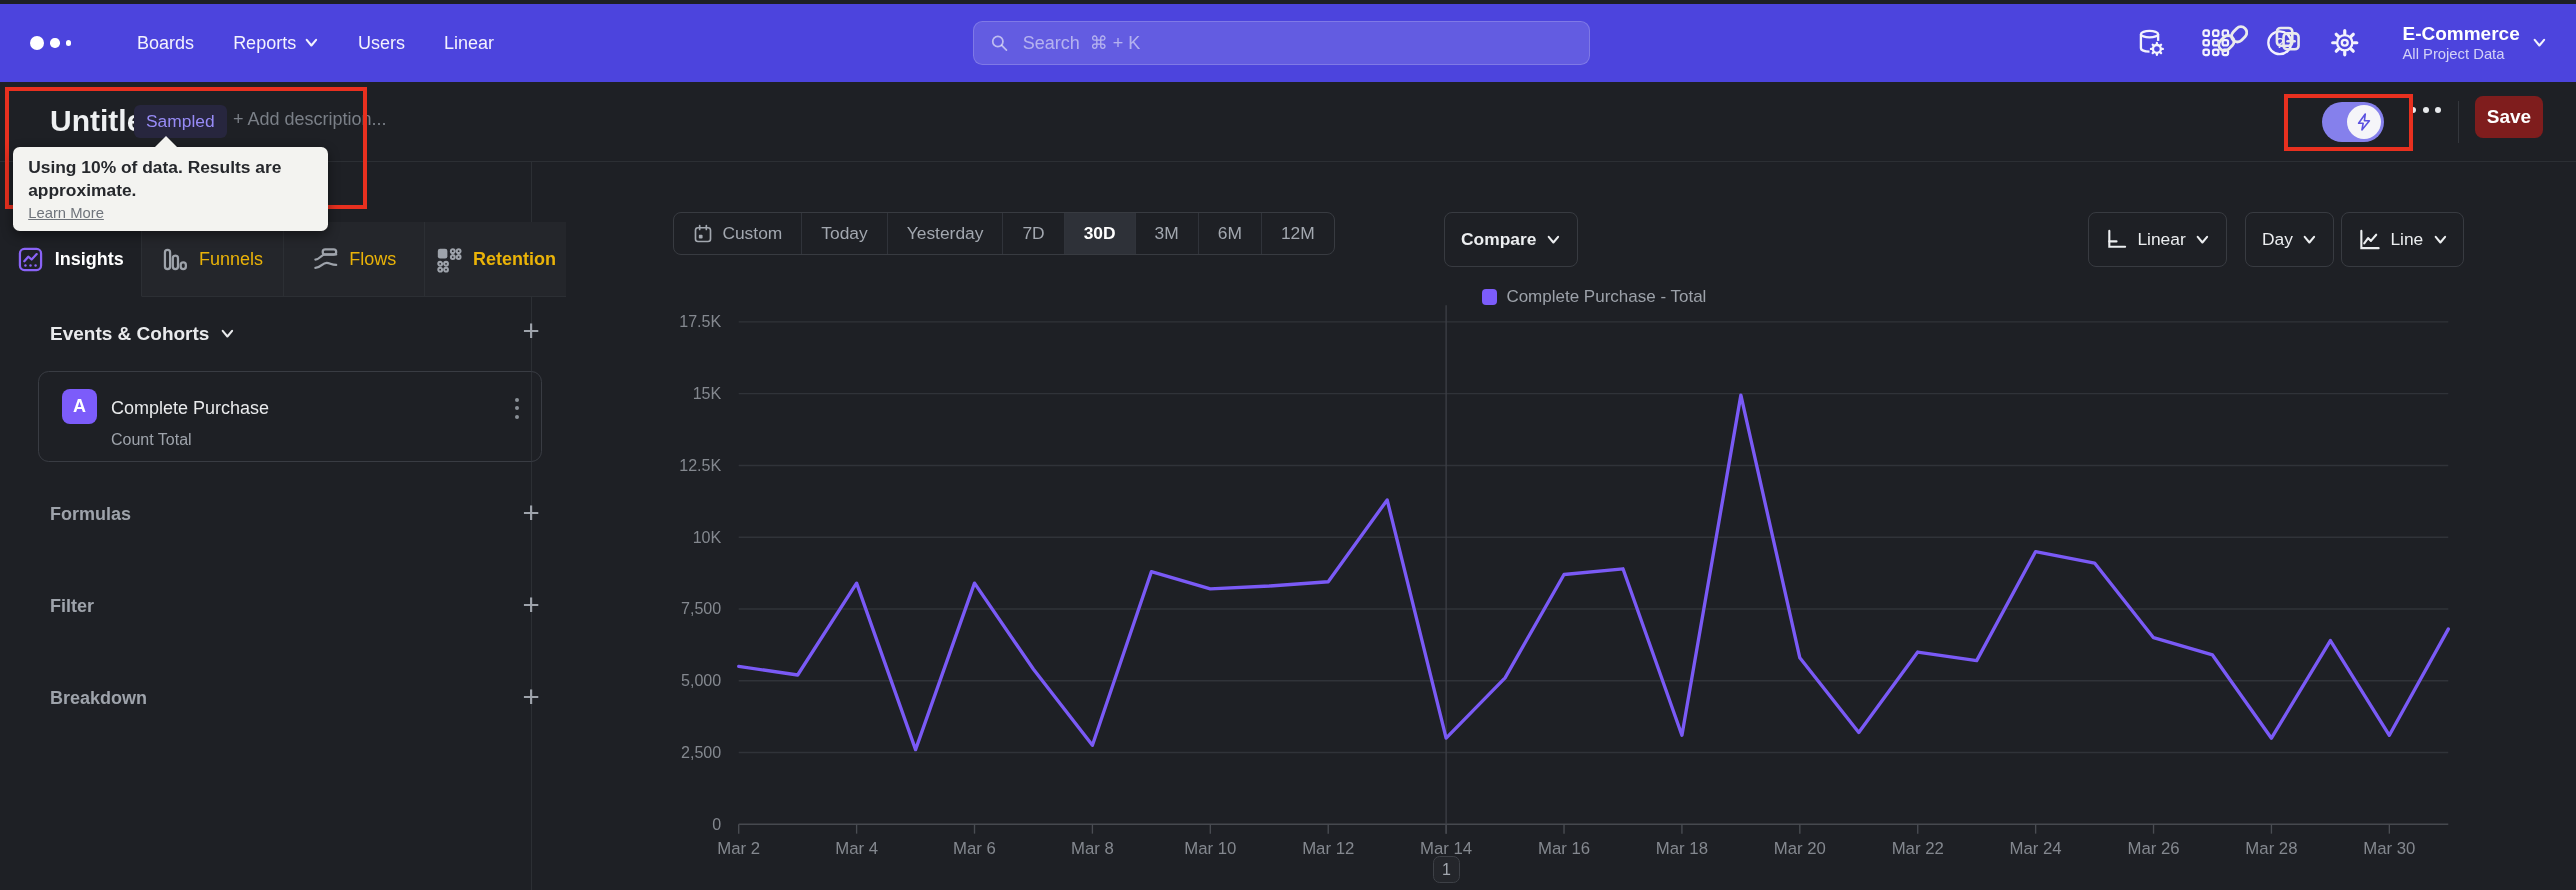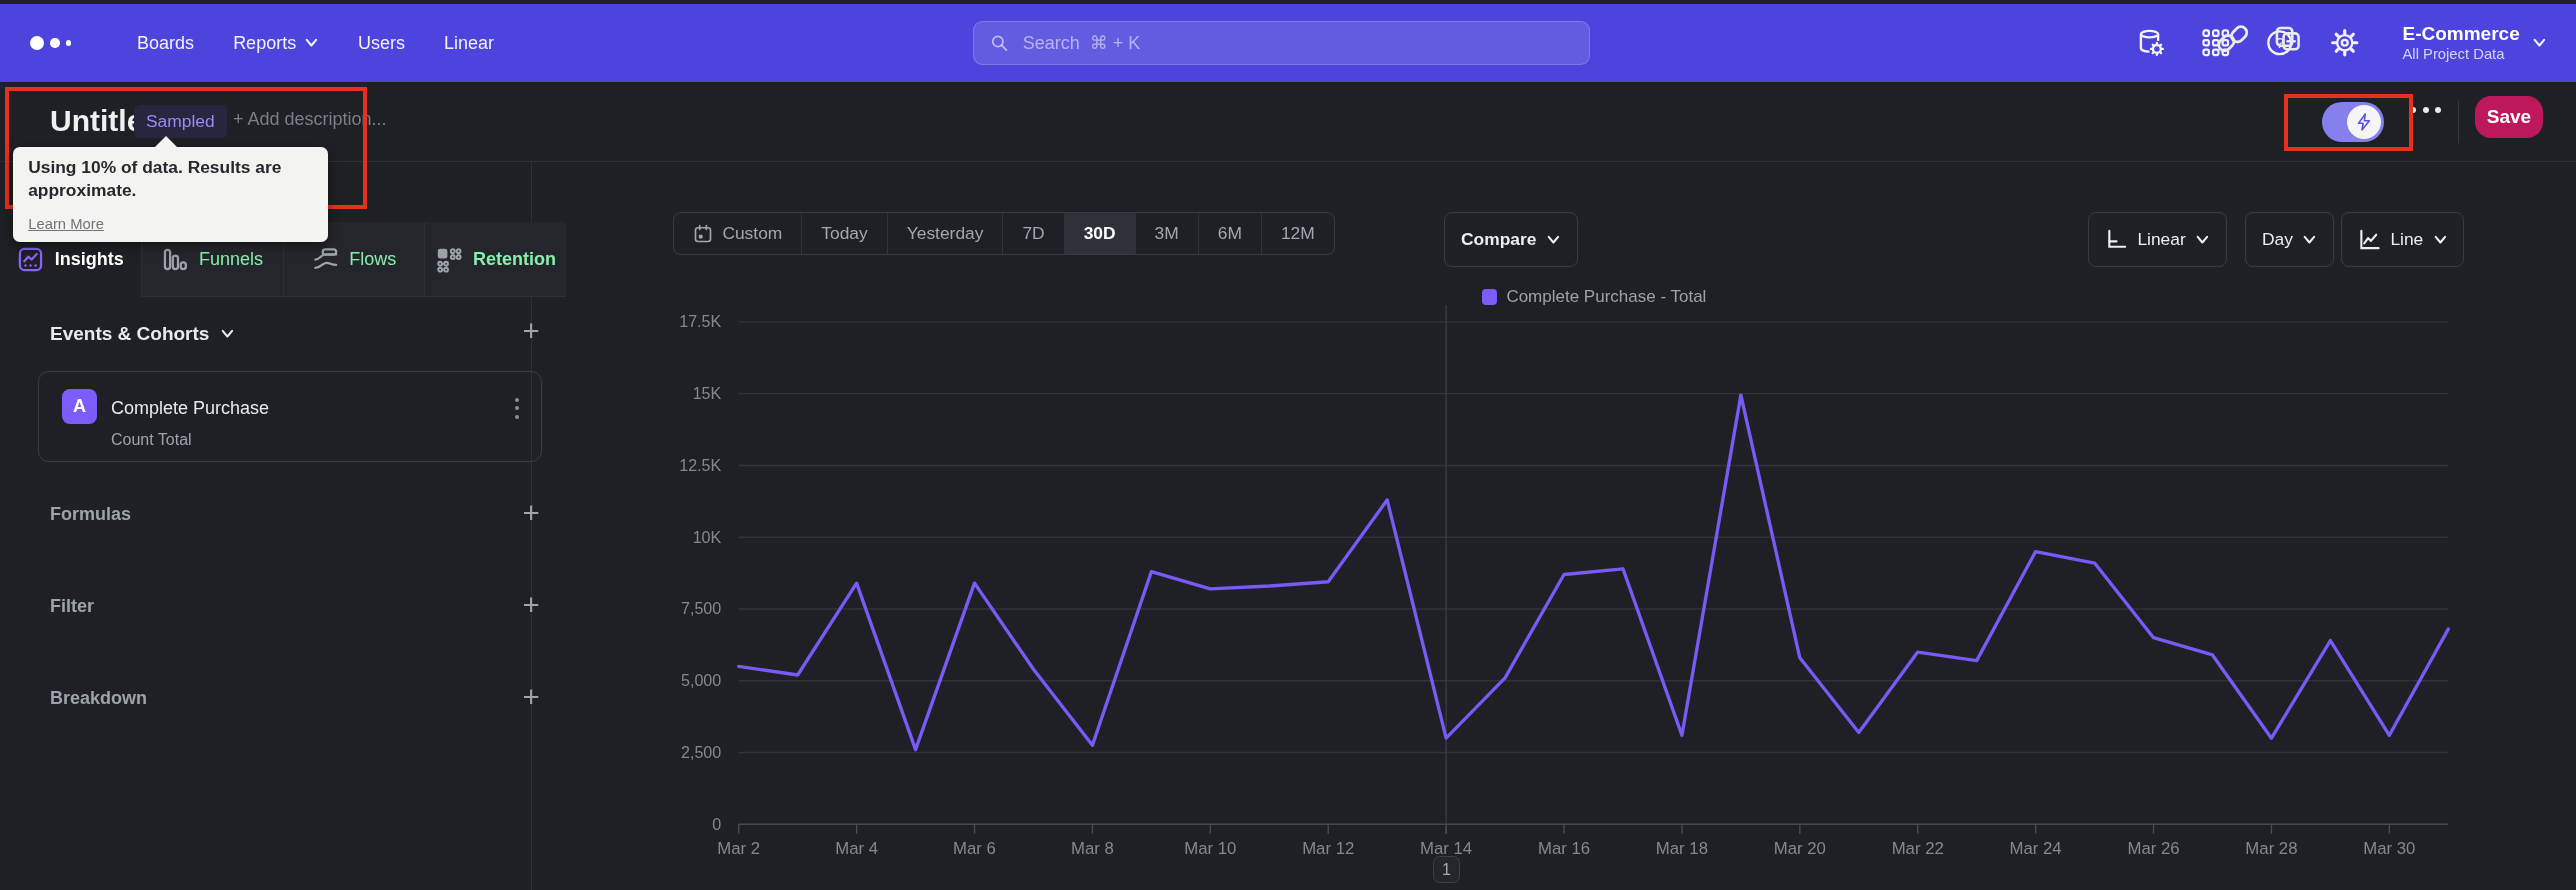--- a/index.html
+++ b/index.html
@@ -33,36 +33,36 @@
          color:#978bf6;font-size:17.4px;cursor:pointer;}
   .add-desc{position:absolute;left:233px;top:27px;font-size:18px;color:#7a7f87;cursor:text;}
   .hic{position:absolute;top:24px;width:29.5px;height:29.5px;color:#e9eaec;cursor:pointer;}
   .toggle{position:absolute;left:2322px;top:102px;width:62px;height:40px;border-radius:20px;
           background:#8580ec;cursor:pointer;}
   .knob{position:absolute;right:2.7px;top:2.7px;width:34px;height:34px;border-radius:50%;background:#f5f5f9;
         display:flex;align-items:center;justify-content:center;}
   .dots3{position:absolute;left:2410px;top:107px;display:flex;gap:6.7px;cursor:pointer;}
   .dots3 i{width:6px;height:6px;border-radius:50%;background:#e7e9ec;display:block;}
   .vdiv{position:absolute;left:2458px;top:101px;width:1.3px;height:42px;background:#34373d;}
-  .save{position:absolute;left:2475px;top:96px;width:68px;height:42px;border-radius:16px;background:#be185d;
+  .save{position:absolute;left:2475px;top:96px;width:68px;height:42px;border-radius:8px;background:#7f1d1d;
         border:none;color:#fff;font-family:"Liberation Sans",sans-serif;font-size:19px;font-weight:600;cursor:pointer;}
   
   .redbox{position:absolute;border:4.7px solid #e8301f;box-sizing:border-box;z-index:40;pointer-events:none;}
   .rb1{left:5.4px;top:87px;width:362px;height:122px;}
   .rb2{left:2284px;top:94px;width:129px;height:57px;}
   .tooltip{position:absolute;left:13.4px;top:147px;width:315px;background:#f3f3f0;border-radius:6.7px;
            padding:9.4px 14.8px 10.7px 14.8px;z-index:41;box-shadow:0 4px 12px rgba(0,0,0,.45);box-sizing:border-box;}
   .tooltip:before{content:"";position:absolute;left:142px;top:-11.4px;border:11.4px solid transparent;
            border-bottom-color:#f3f3f0;border-top:none;}
   .tt-text{font-size:17.4px;font-weight:600;color:#26282c;line-height:1.3;}
-  .tt-link{display:inline-block;margin-top:14px;font-size:14.8px;color:#6f747b;text-decoration:underline;cursor:pointer;}
+  .tt-link{display:inline-block;margin-top:3px;font-size:14.8px;color:#6f747b;text-decoration:underline;cursor:pointer;}
   
   .sidebar{position:absolute;left:0;top:162px;width:532px;height:728px;border-right:1.3px solid #2c2f34;box-sizing:border-box;}
   .tabs{position:absolute;left:0;top:60px;width:566px;height:75px;display:flex;}
-  .tab{flex:1;display:flex;align-items:center;justify-content:center;gap:10.7px;font-size:18px;color:#86efac;
+  .tab{flex:1;display:flex;align-items:center;justify-content:center;gap:10.7px;font-size:18px;color:#eab308;
        background:#24262b;border-bottom:1.3px solid #2c2f34;border-right:1.3px solid #2c2f34;cursor:pointer;box-sizing:border-box;}
   .tab:last-child{border-right:none;font-weight:bold;}
   .tab.active{background:#1e2025;border-bottom:1.3px solid transparent;color:#fff;font-weight:600;}
   .tab .tic{width:27px;height:27px;}
   .sec-head{position:absolute;left:50px;top:161px;display:flex;align-items:center;gap:10.7px;
             font-size:19px;font-weight:bold;color:#e9eaec;cursor:pointer;}
   .plus{position:absolute;left:515px;width:32px;height:32px;font-size:29.5px;font-weight:300;color:#9ea3ab;
         display:flex;align-items:center;justify-content:center;cursor:pointer;}
   .card{position:absolute;left:38px;top:209px;width:504px;height:91px;border:1.3px solid #393c43;border-radius:10.7px;
         box-sizing:border-box;cursor:pointer;}

